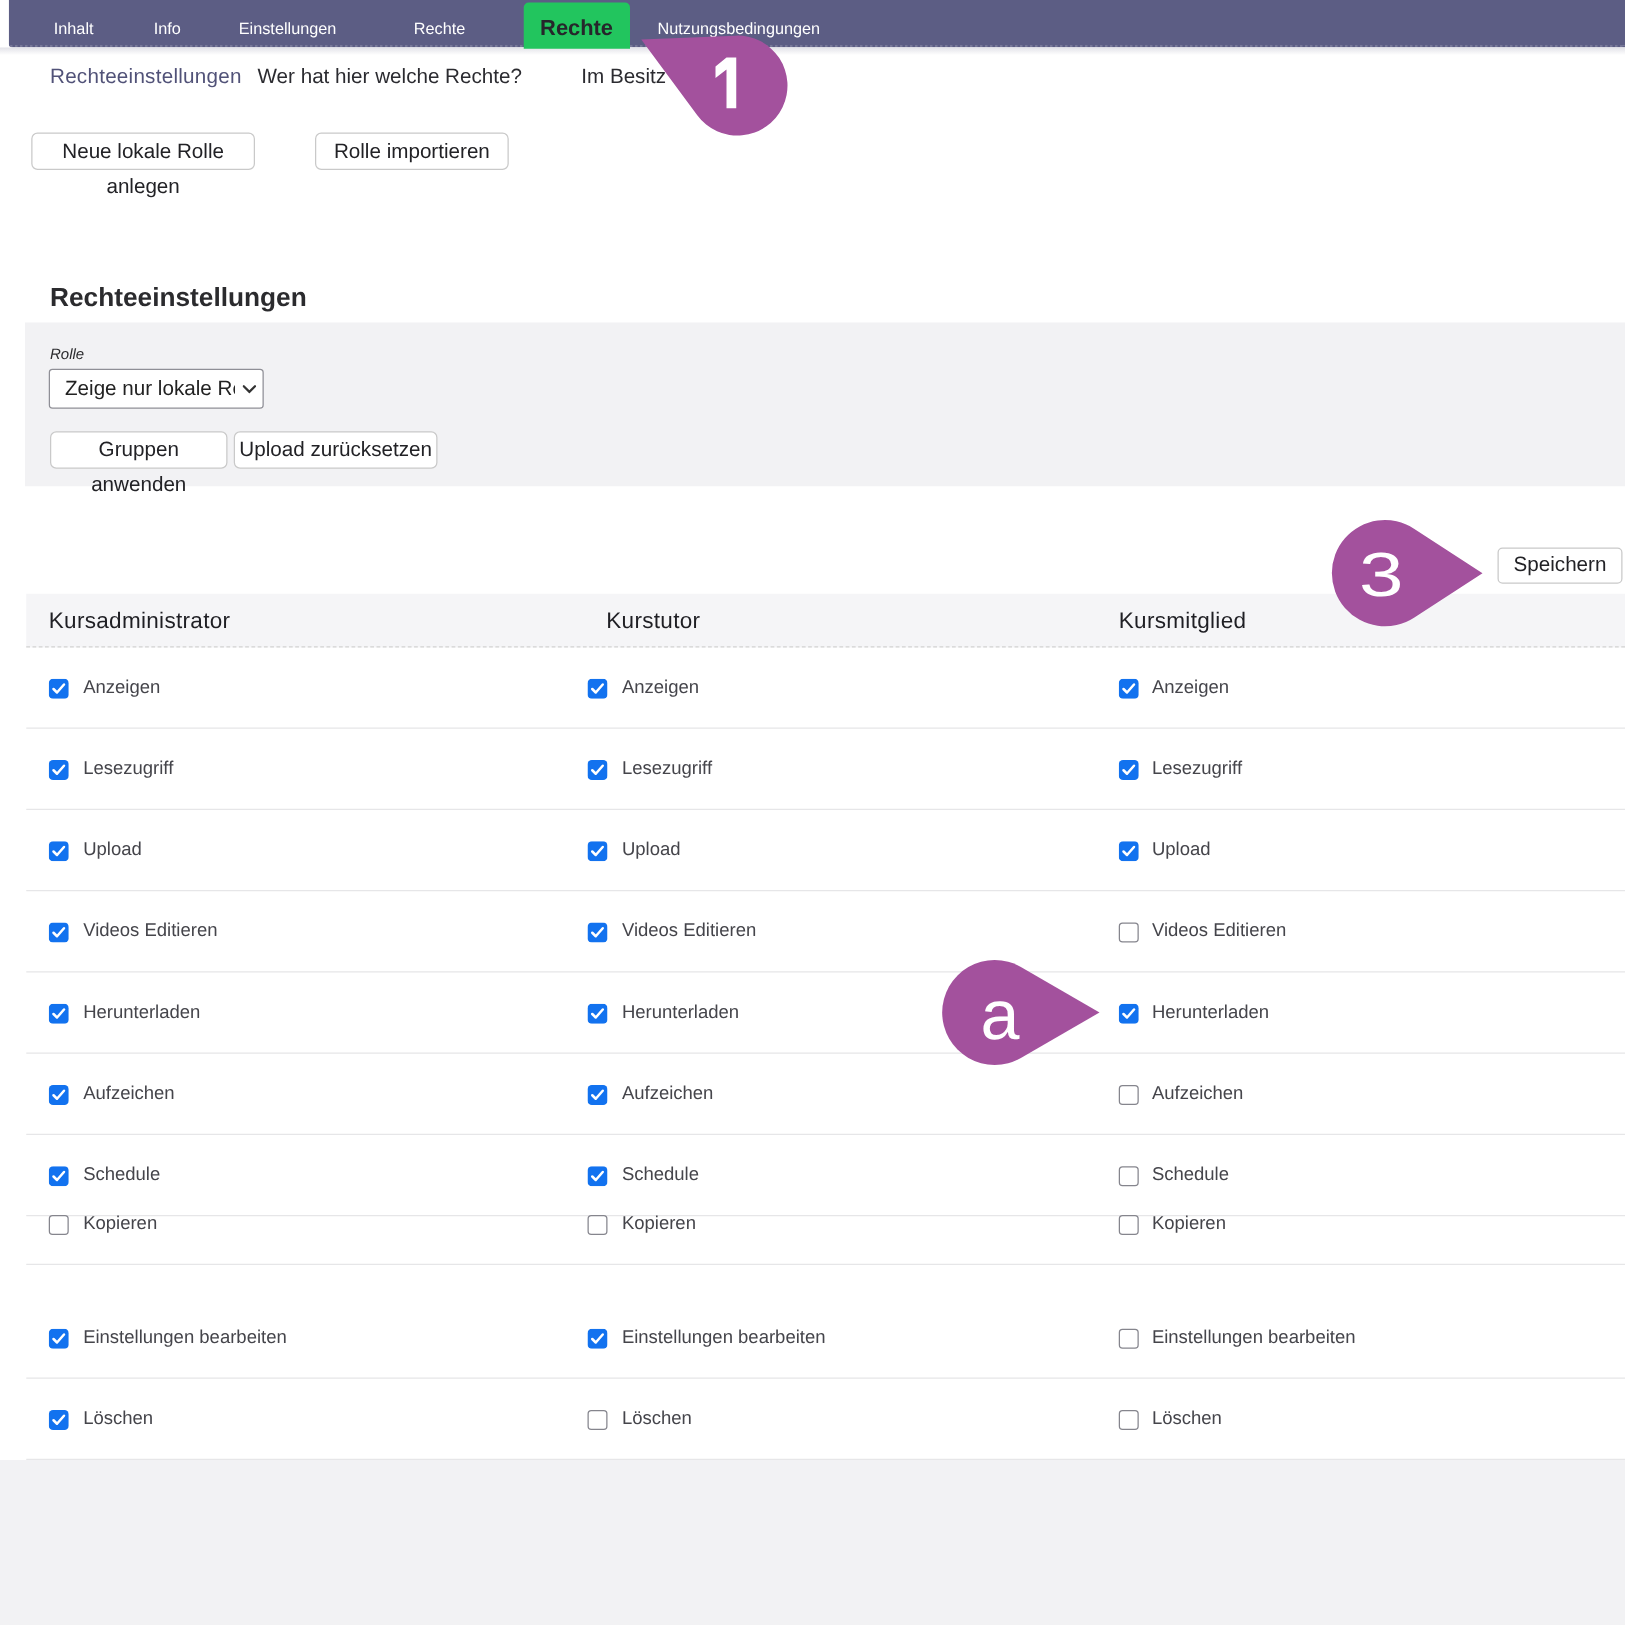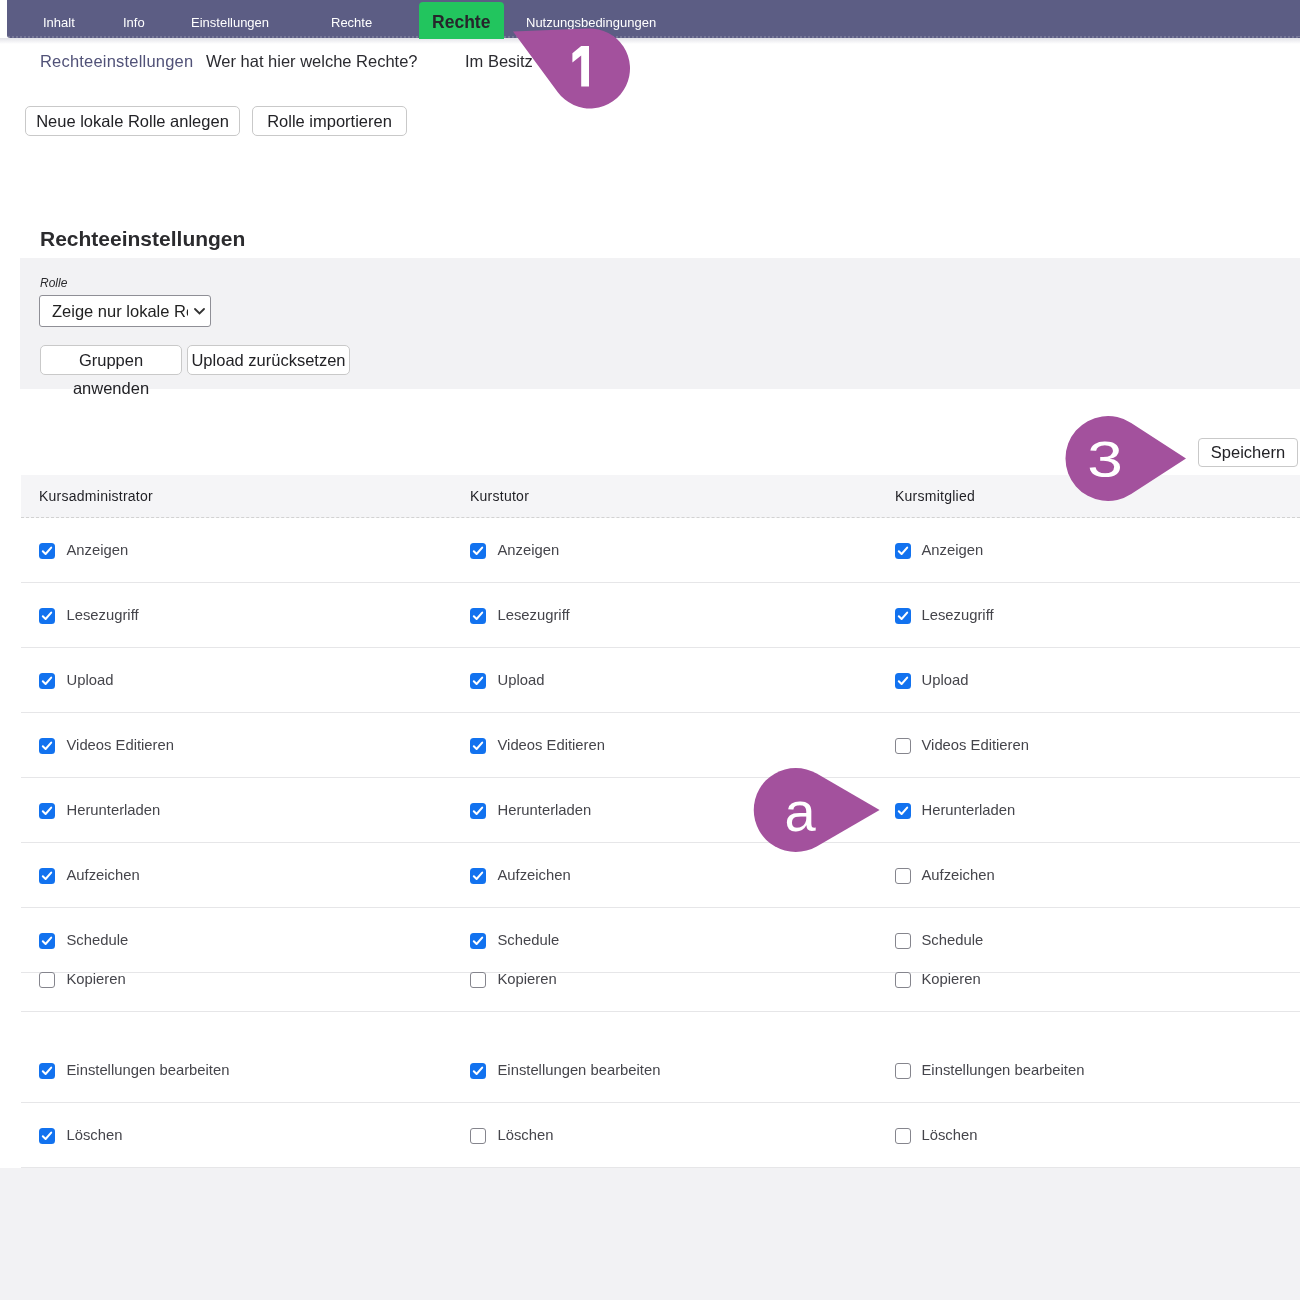--- a/index.html
+++ b/index.html
@@ -14,21 +14,21 @@
 .tabactive span { display:block; text-align:center; line-height:40px; font-size:17.5px; color:#26262b; }
 .subnav { position:absolute; top:52px; height:18px; line-height:18px; font-size:16.5px; color:#2b2b30; white-space:nowrap; }
 .btn { position:absolute; background:#fff; border:1px solid #c9c9c9; border-radius:5px; font-family:"Liberation Sans",sans-serif;
   font-size:16.5px; color:#222226; text-align:center; }
 h1.h { position:absolute; left:40px; top:227px; font-size:21px; font-weight:bold; color:#2b2b2e; }
 .panel { position:absolute; left:20px; top:258px; width:1280px; height:131px; background:#f2f2f4; }
 .rolle { position:absolute; left:40px; top:276px; font-size:12px; font-style:italic; color:#2b2b2e; }
 .select { position:absolute; left:39px; top:295px; width:172px; height:32px; background:#fff; border:1px solid #8f8f96; border-radius:3px; }
 .select span { position:absolute; left:12px; top:0; line-height:30px; font-size:16.5px; color:#222; white-space:nowrap; }
 .thead { position:absolute; left:21px; top:475px; width:1279px; height:43px; background:#f5f5f7; border-bottom:1px dashed #d2d2d2; }
-.thead div { position:absolute; top:0; height:42px; line-height:42px; font-size:14px; letter-spacing:0.25px; color:#1f1f24; }
+.thead div { position:absolute; top:0; height:42px; line-height:42px; font-size:18px; letter-spacing:0.25px; color:#1f1f24; }
 .row { position:absolute; left:21px; width:1279px; height:65px; border-bottom:1px solid #e6e6e8; }
 .cb { position:absolute; top:24.5px; width:16px; height:16px; }
 .lbl { position:absolute; top:0; line-height:65px; font-size:14.8px; color:#45454b; white-space:nowrap; }
 .cbx-off { width:16px; height:16px; background:#fff; border:1.7px solid #85858d; border-radius:3px; }
 .footer { position:absolute; left:0; top:1168px; width:1300px; height:132px; background:#f2f2f4; }
 .marker { position:absolute; z-index:20; }
 .mtext { fill:#ffffff; font-family:"Liberation Sans",sans-serif; }
 </style>
 </head>
 <body>
@@ -41,41 +41,41 @@
 <div class="navitem" style="left:331px;">Rechte</div>
 <div class="tabactive">
     <span>Rechte</span>
   </div>
 <div class="navitem" style="left:526px;">Nutzungsbedingungen</div>
 
 <div class="subnav" style="left:40px; color:#515278; letter-spacing:0.2px;">Rechteeinstellungen</div>
 <div class="subnav" style="left:206px;">Wer hat hier welche Rechte?</div>
 <div class="subnav" style="left:465px;">Im Besitz von</div>
 
-<div class="btn" style="left:25px; top:106px; width:215px; height:30px; line-height:28px;">Neue lokale Rolle anlegen</div>
+<div class="btn" style="left:25px; top:106px; width:179px; height:30px; line-height:28px;">Neue lokale Rolle anlegen</div>
 <div class="btn" style="left:252px; top:106px; width:155px; height:30px; line-height:28px;">Rolle importieren</div>
 
 <h1 class="h">Rechteeinstellungen</h1>
 
 <div class="panel"></div>
 <div class="rolle">Rolle</div>
 <div class="select">
     <span style="width:136px; overflow:hidden;">Zeige nur lokale Rollen</span>
   <svg style="position:absolute; right:5px; top:12px;" width="11" height="7" viewBox="0 0 11 7">
       <path d="M1 1 L5.5 5.5 L10 1" stroke="#333" stroke-width="1.8" fill="none" stroke-linecap="round"></path>
     </svg>
 </div>
 <div class="btn" style="left:40px; top:345px; width:142px; height:30px; line-height:28px;">Gruppen anwenden</div>
 <div class="btn" style="left:187px; top:345px; width:163px; height:30px; line-height:28px;">Upload zurücksetzen</div>
 
 <div class="btn" style="left:1198px; top:438px; width:100px; height:29px; line-height:27px; border-radius:4px;">Speichern</div>
 
 <div class="thead">
   <div style="left:18px;">Kursadministrator</div>
-  <div style="left:449px;">Kurstutor</div>
+  <div style="left:464px;">Kurstutor</div>
   <div style="left:874px;text-align:center;">Kursmitglied</div>
 </div>
 
 <div id="rows">
 <div class="row" style="top:518px;">
 <div class="cb" style="left:18px;"><svg width="16" height="16" viewBox="0 0 16 16">
           <rect width="16" height="16" rx="3.5" fill="#1272ef"></rect>
           <path d="M3.8 8.2 L6.6 11 L12.2 4.6" stroke="#fff" stroke-width="2" fill="none" stroke-linecap="round" stroke-linejoin="round"></path>
         </svg></div>
 <div class="lbl" style="left:45.5px;">Anzeigen</div>

